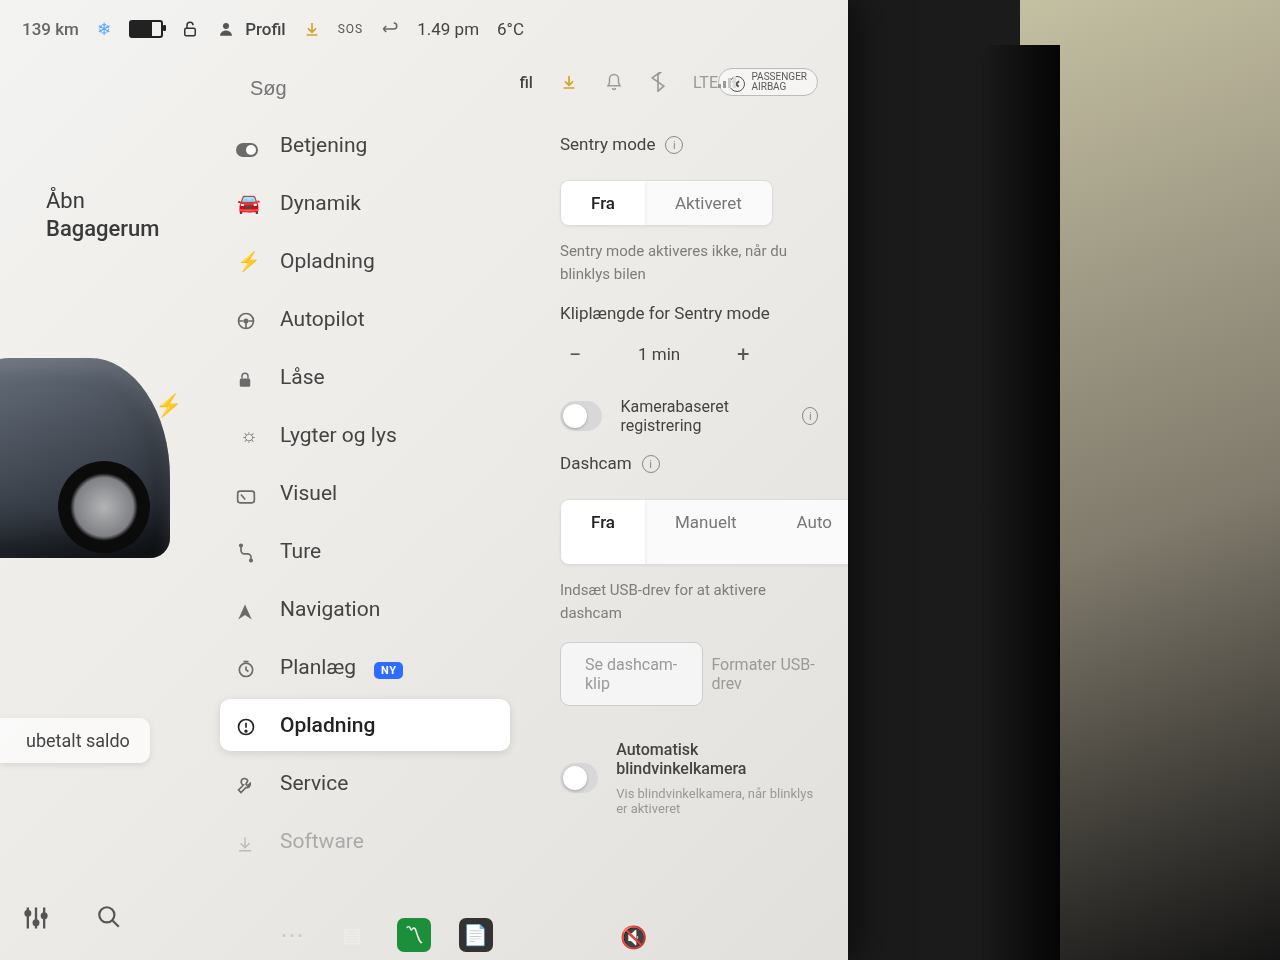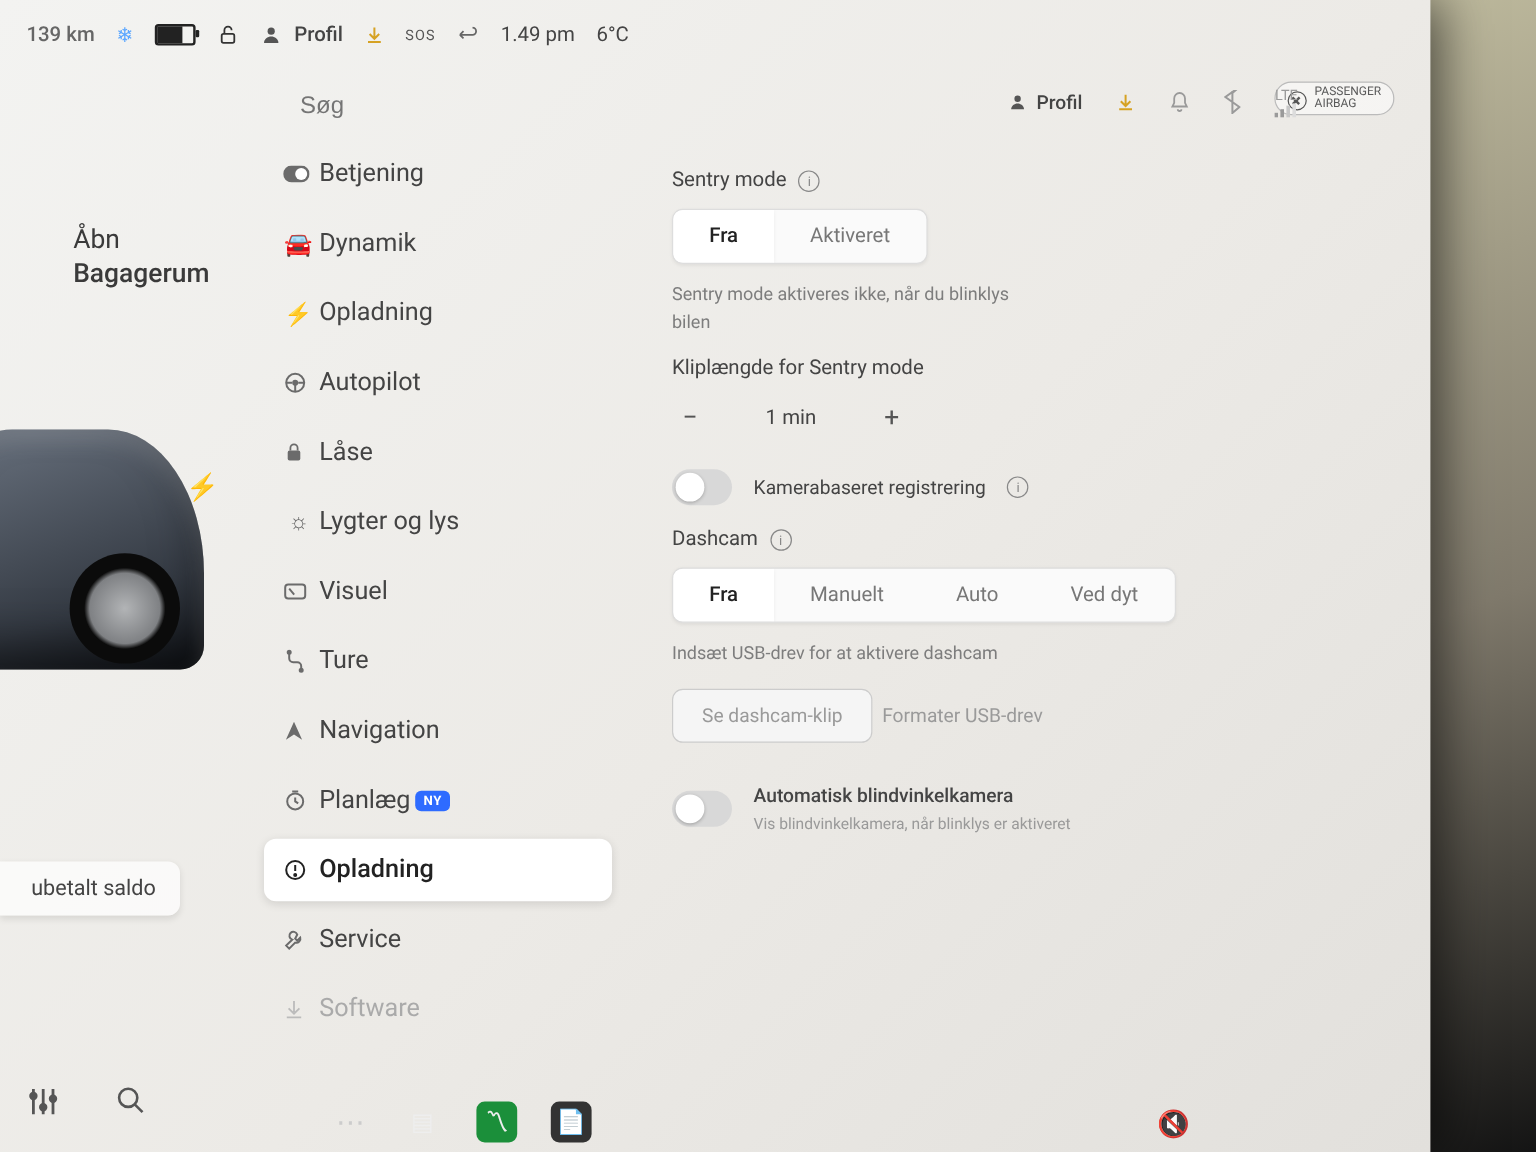--- a/index.html
+++ b/index.html
@@ -1,18 +1,18 @@
 <!DOCTYPE html>
 <html><head>
 <meta charset="utf-8">
 <style>
   html,body{margin:0;padding:0;width:1280px;height:960px;background:#1b1b1b;
     font-family:-apple-system,BlinkMacSystemFont,"Segoe UI",Roboto,Arial,sans-serif;
     color:#333;overflow:hidden}
-  .screen{position:absolute;left:0;top:0;width:1192px;height:960px;
+  .screen{position:absolute;left:0;top:0;width:848px;height:960px;
     background:linear-gradient(135deg,#f3f3f1 0%,#eceae6 55%,#e2e0dc 100%);
     box-shadow:8px 0 40px rgba(0,0,0,.6);overflow:hidden}
   .backdrop{position:absolute;right:0;top:0;bottom:0;width:260px;
     background:linear-gradient(160deg,#c4c0a2 0%,#807a6c 55%,#141414 100%)}
   .bezel{position:absolute;top:45px;bottom:0;right:220px;width:78px;
     background:linear-gradient(90deg,#1a1a1a 0%,#050505 100%);border-radius:14px 0 0 0}
   .topbar{display:flex;align-items:center;gap:18px;height:58px;padding:0 22px;
     font-size:17px;color:#555}
   .topbar .spacer{flex:1}
   .range{color:#666;font-weight:500}
@@ -28,57 +28,57 @@
   .temp{color:#444}
   .airbag{position:absolute;top:68px;right:30px;display:flex;align-items:flex-end;gap:6px;
     font-size:10px;color:#5a5a5a;border:1px solid #bbb;border-radius:14px;padding:3px 10px;
     background:rgba(255,255,255,.5)}
   .airbag .ico{width:14px;height:14px;border:1.5px solid #555;border-radius:50%;position:relative}
   .airbag .ico::before{content:"";position:absolute;left:2px;top:6px;width:8px;height:1.5px;background:#555;transform:rotate(45deg)}
   .airbag .ico::after{content:"";position:absolute;left:2px;top:6px;width:8px;height:1.5px;background:#555;transform:rotate(-45deg)}
   .body{position:absolute;top:58px;left:0;right:0;bottom:0;display:flex}
   
   .carPanel{width:210px;padding-top:20px;position:relative}
-  .openBtn{position:absolute;top:115px;left:41px;padding:14px 20px;border-radius:8px;
+  .openBtn{position:absolute;top:115px;left:26px;padding:14px 20px;border-radius:8px;
     font-size:22px;color:#3a3a3a;line-height:1.25}
   .carImg{position:absolute;top:300px;left:-70px;width:240px;height:200px}
   .carBody{position:absolute;inset:0;border-radius:80px 80px 20px 20px / 120px 120px 20px 20px;
     background:linear-gradient(160deg,#6d7683 0%,#343a43 70%,#12151a 100%);
     box-shadow:inset 0 10px 18px rgba(255,255,255,.15),inset 0 -20px 40px rgba(0,0,0,.5)}
   .wheel{position:absolute;bottom:5px;right:20px;width:92px;height:92px;border-radius:50%;
     background:radial-gradient(circle,#b2b4b6 0%,#7f8184 45%,#0b0b0b 52%)}
   .bolt{position:absolute;top:335px;left:155px;color:#222;font-size:22px}
   .paid{position:absolute;top:660px;left:0;background:rgba(255,255,255,.7);
     padding:12px 20px 12px 26px;border-radius:0 10px 10px 0;font-size:18px;color:#444;
     box-shadow:0 2px 6px rgba(0,0,0,.1)}
   .leftBtns{position:absolute;bottom:28px;left:22px;display:flex;gap:46px;color:#555;font-size:24px}
   
   .settings{width:310px;padding-top:8px}
   .searchRow{display:flex;align-items:center;gap:14px;padding:10px 24px 18px;color:#9e9e9e}
   .searchRow input{border:none;background:transparent;font-size:20px;color:#555;outline:none}
   .menu{display:flex;flex-direction:column;gap:6px;padding:0 10px}
-  .item{display:flex;align-items:center;gap:4px;padding:14px 16px;border-radius:10px;
+  .item{display:flex;align-items:flex-end;gap:18px;padding:14px 16px;border-radius:10px;
     font-size:21px;color:#444;cursor:pointer}
   .item .ic{width:26px;text-align:center;color:#6b6b6b;font-size:19px}
   .item.selected{background:#fff;box-shadow:0 2px 8px rgba(0,0,0,.12);color:#222;font-weight:500}
   .item.selected .ic{color:#222}
   .item .badge{background:#2e6bff;color:#fff;font-size:11px;font-weight:700;
     padding:2px 7px;border-radius:5px;letter-spacing:.5px}
   .item.dim{color:#aaa}
   .item.dim .ic{color:#bbb}
   
   .content{flex:1;padding:10px 30px 0 40px;position:relative;overflow:hidden}
   .contentTop{display:flex;align-items:center;gap:28px;justify-content:flex-end;
     padding:4px 80px 24px 0;color:#6b6b6b;font-size:16px}
   .contentTop .prof{display:flex;gap:8px;align-items:center;color:#444;font-weight:500}
   .section{margin-top:18px}
   .secTitle{display:flex;align-items:flex-end;gap:10px;font-size:17px;color:#444}
   .info{width:16px;height:16px;border:1.5px solid #888;border-radius:50%;
     display:inline-flex;align-items:center;justify-content:center;font-size:11px;color:#888}
-  .seg{display:inline-flex;margin-top:14px;background:#fafafa;border:1px solid #ddd;
+  .seg{display:inline-flex;margin-top:26px;background:#fafafa;border:1px solid #ddd;
     border-radius:9px;overflow:hidden;box-shadow:0 1px 3px rgba(0,0,0,.06)}
   .seg .opt{padding:12px 30px;font-size:17px;color:#777;cursor:pointer}
   .seg .opt.active{background:#fff;color:#222;font-weight:500;
     box-shadow:0 1px 4px rgba(0,0,0,.08)}
   .desc{margin-top:14px;font-size:15px;color:#7d7d7d;line-height:1.5;max-width:310px}
   .stepper{display:flex;align-items:center;gap:48px;margin-top:16px;font-size:17px;color:#444}
   .stepper .btn{width:30px;height:30px;display:flex;align-items:center;justify-content:center;
     font-size:22px;color:#555;cursor:pointer}
   .toggleRow{display:flex;align-items:center;gap:18px;margin-top:28px;font-size:16px;color:#444}
   .toggle{width:50px;height:30px;border-radius:15px;background:#d8d8d8;position:relative;cursor:pointer}
@@ -307,21 +307,21 @@
         <span>
           <svg width="18" height="18" viewBox="0 0 24 24" fill="none" stroke="#9a9a9a" stroke-width="2">
               <path d="M6 8a6 6 0 1 1 12 0v5l2 4H4l2-4zM10 20a2 2 0 0 0 4 0"></path>
             </svg>
         </span>
         <span>
           <svg width="14" height="20" viewBox="0 0 14 24" fill="none" stroke="#9a9a9a" stroke-width="2">
               <path d="M7 1v22l7-6-14-10 14-10-7 6"></path>
             </svg>
         </span>
-        <span style="font-size:12px;color:#9a9a9a;display:flex;flex-direction:column;align-items:center">
+        <span style="font-size:16px;color:#9a9a9a;display:flex;flex-direction:row;align-items:center">
           <span>LTE</span>
           <svg width="20" height="12" viewBox="0 0 20 12">
               <rect x="0" y="8" width="3" height="4" fill="#9a9a9a"></rect>
               <rect x="5" y="5" width="3" height="7" fill="#9a9a9a"></rect>
               <rect x="10" y="2" width="3" height="10" fill="#c8c8c8"></rect>
               <rect x="15" y="0" width="3" height="12" fill="#dcdcdc"></rect>
             </svg>
         </span>
       </div>
 

